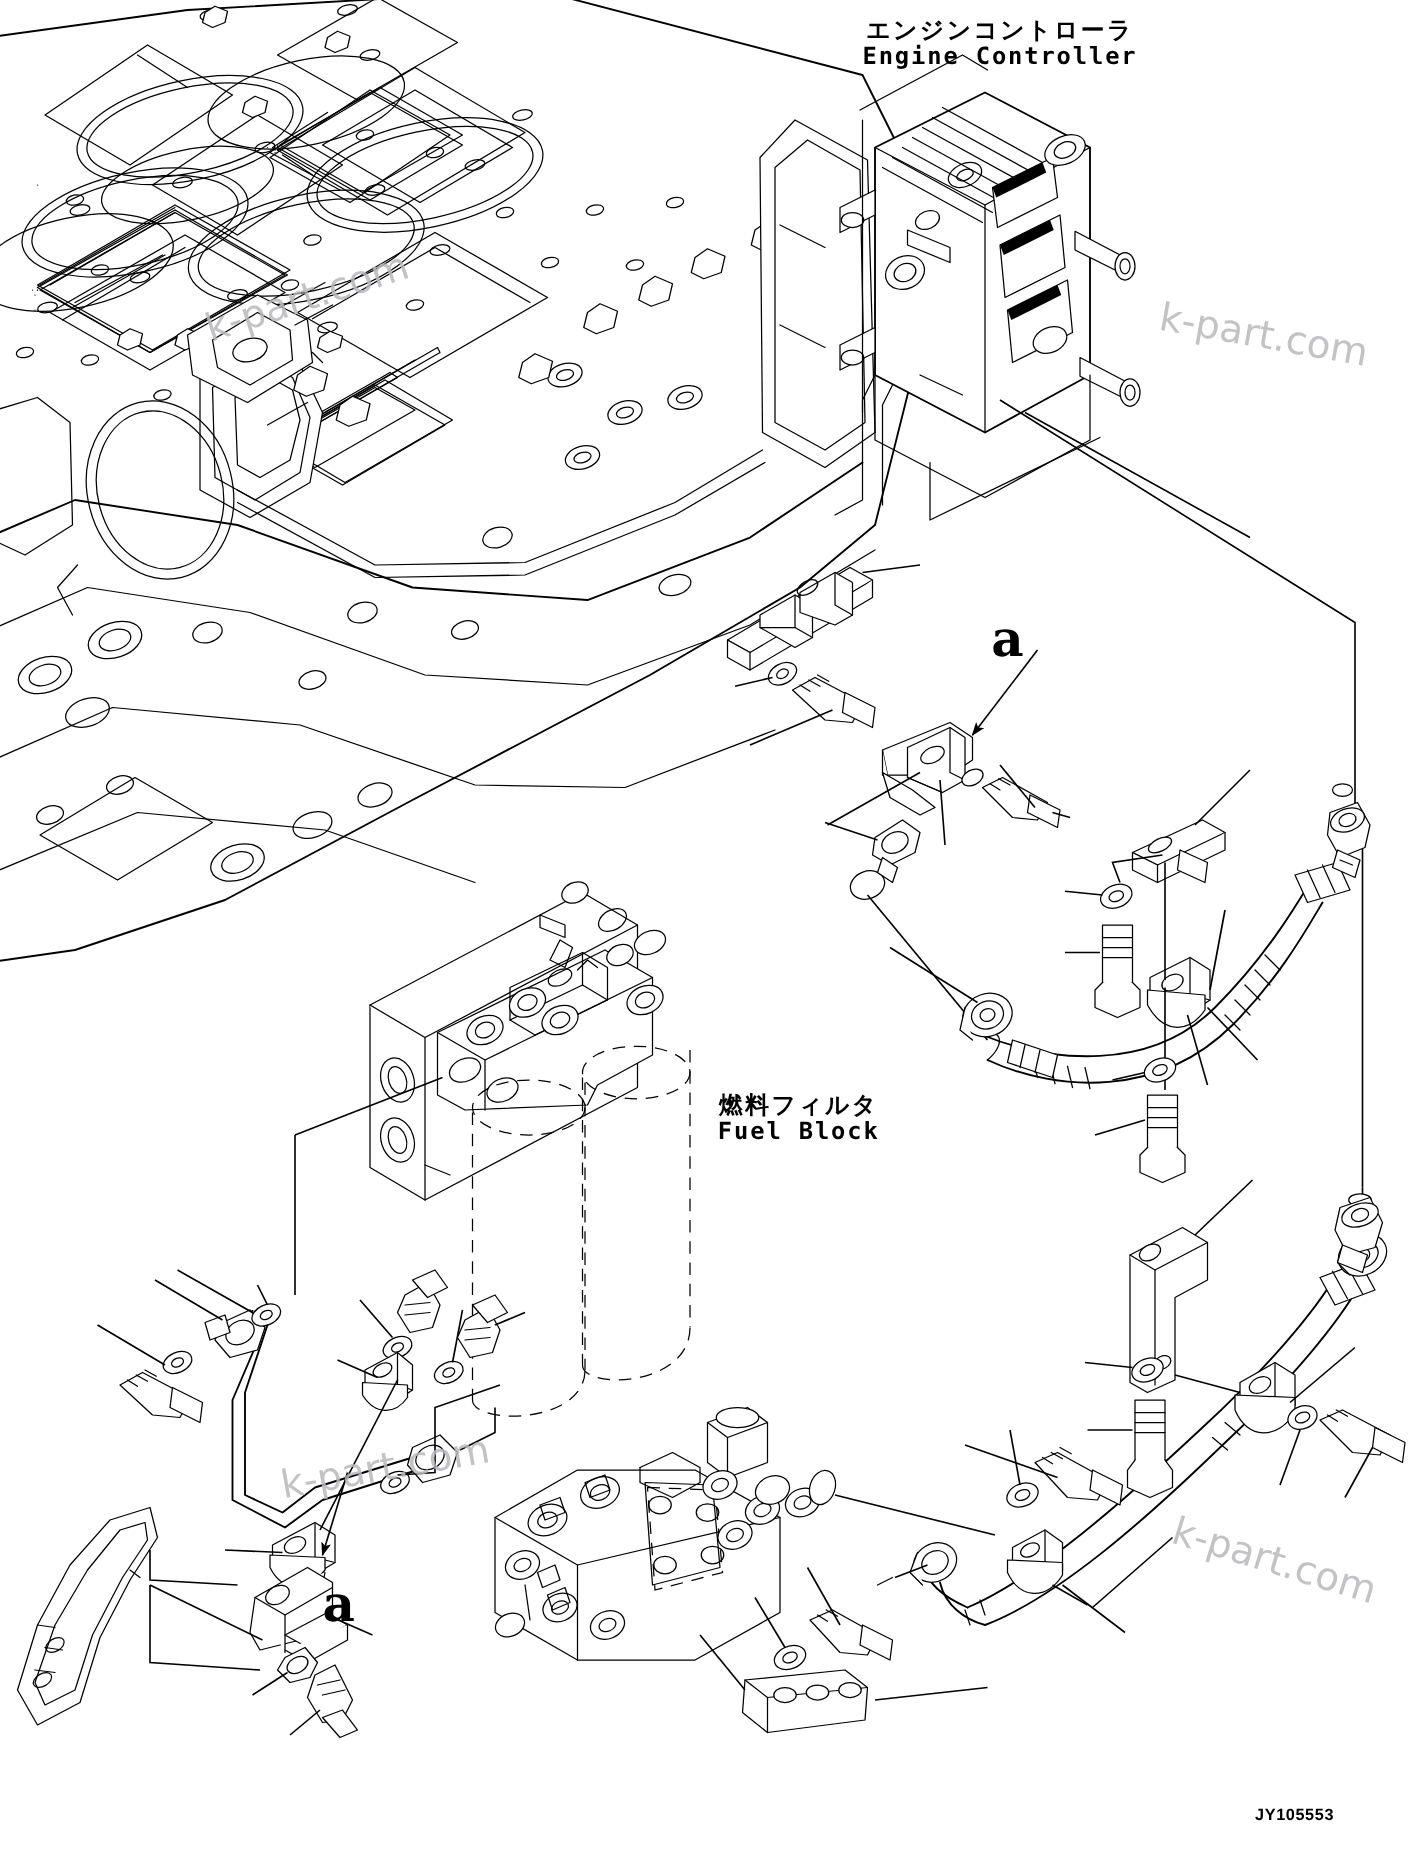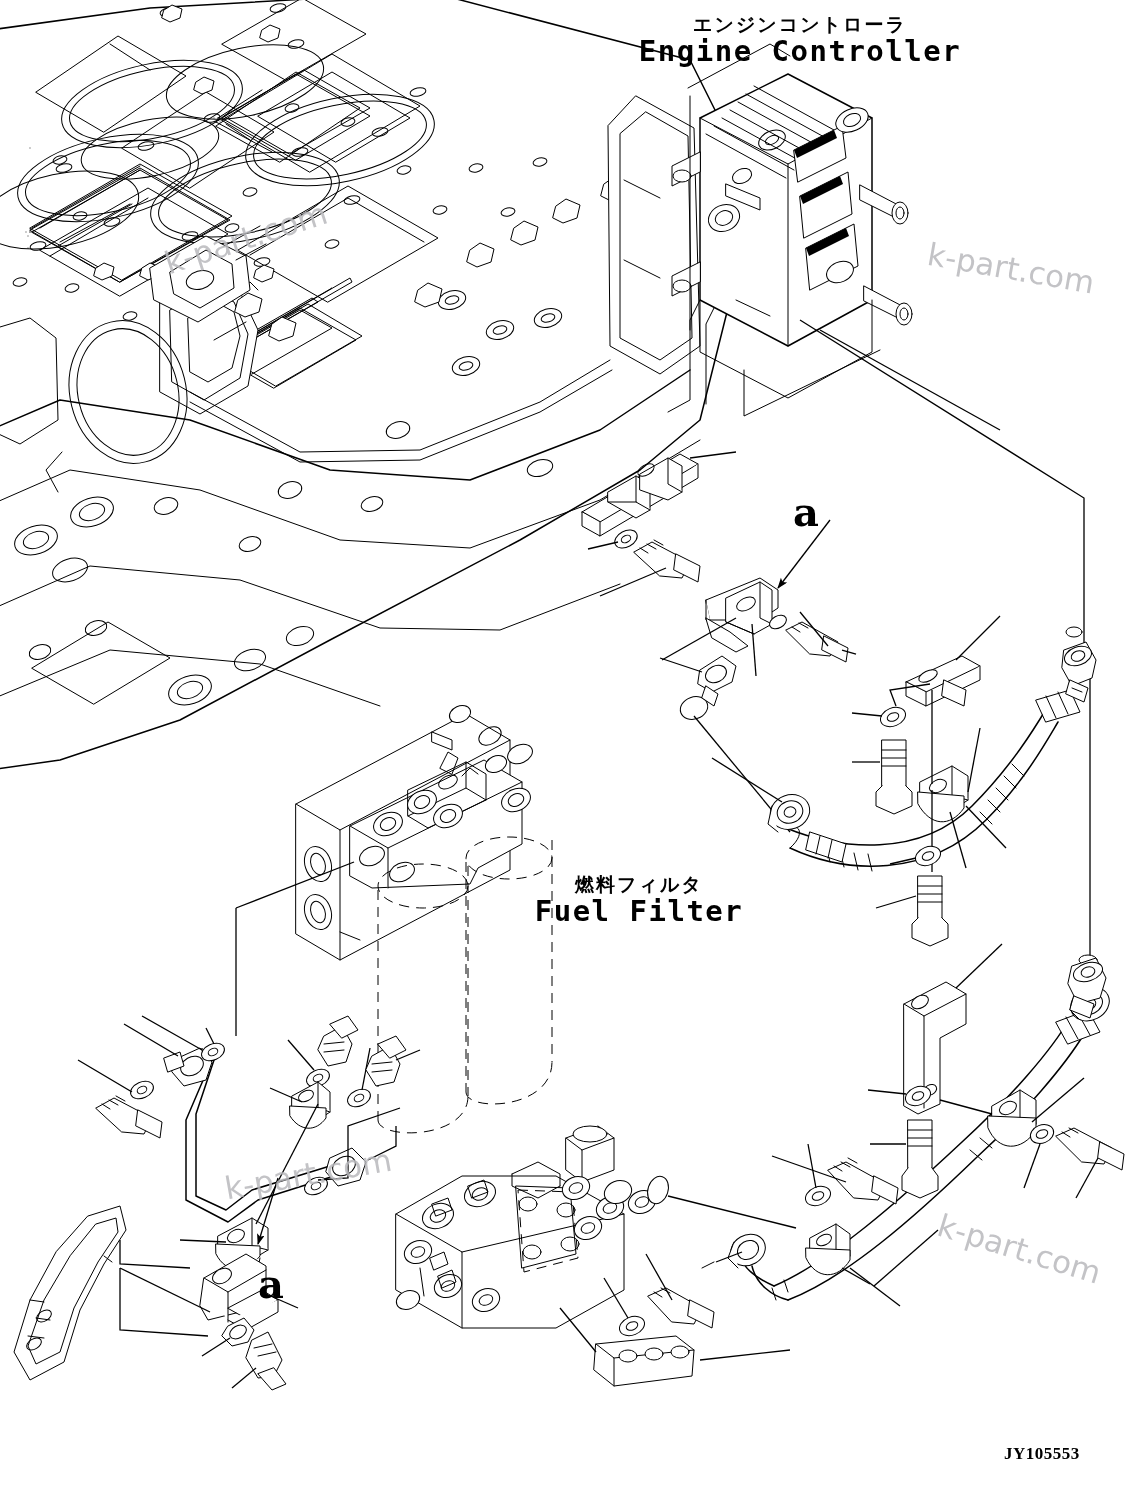--- a/index.html
+++ b/index.html
@@ -23,36 +23,36 @@
   .lbl .jp{
     display:block;
     font-family:Liberation Serif, serif;
     font-size:19px;
     font-weight:700;
     letter-spacing:2px;
   }
   .lbl .en{
     display:block;
     font-family:"DejaVu Sans Mono","Liberation Mono",monospace;
-    font-size:29px;
+    font-size:19px;
     font-weight:700;
     letter-spacing:1.5px;
   }
   .callout{
     position:absolute;
     font-family:"DejaVu Serif","Liberation Serif",serif;
     font-size:40px;
     font-weight:700;
     color:#000;
     line-height:1;
   }
   .partno{
     position:absolute;
-    font-family:Liberation Serif, serif;
-    font-size:17px;
+    font-family:Liberation Sans, sans-serif;
+    font-size:13px;
     font-weight:700;
     letter-spacing:0.5px;
     color:#000;
   }
   .wm{
     position:absolute;
     font-family:"DejaVu Sans","Liberation Sans",sans-serif;
     font-size:31px;
     color:#b9b9bd;
     opacity:.85;
@@ -1005,21 +1005,21 @@
   </svg>
 
   <div class="lbl" style="left:630px;top:14px;width:340px;">
     <span class="jp">エンジンコントローラ</span>
     <span class="en">Engine Controller</span>
   </div>
 
 
   <div class="lbl" style="left:529px;top:874px;width:220px;">
     <span class="jp">燃料フィルタ</span>
-    <span class="en">Fuel Filter</span>
+    <span class="en">Fuel Block</span>
   </div>
 
   <div class="callout" style="left:793px;top:492px;">a</div>
   <div class="callout" style="left:258px;top:1264px;">a</div>
 
   <div class="partno" style="left:1004px;top:1444px;">JY105553</div>
 
   <div class="wm" style="left:160px;top:247px;transform:rotate(-18deg);">k-part.com</div>
   <div class="wm" style="left:931px;top:236px;transform:rotate(10deg);">k-part.com</div>
   <div class="wm" style="left:222px;top:1171px;transform:rotate(-10deg);">k-part.com</div>

